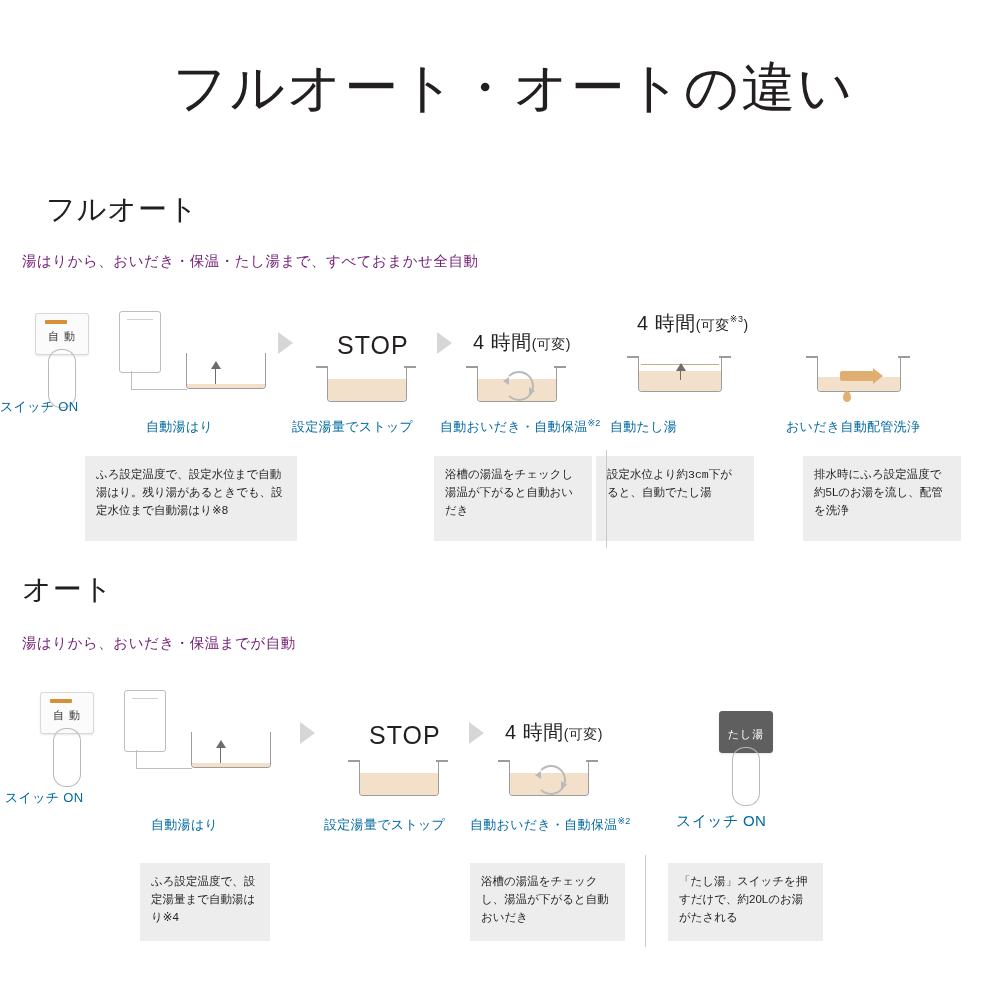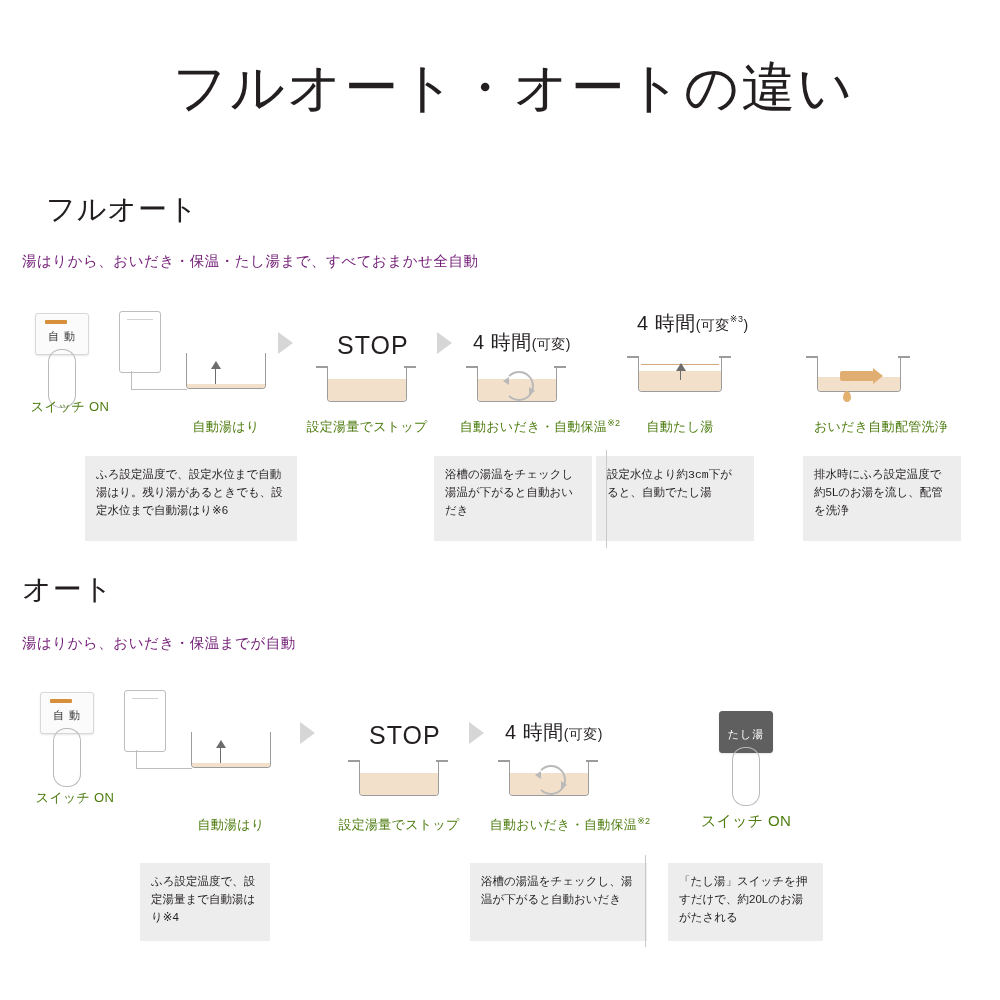--- a/index.html
+++ b/index.html
@@ -36,22 +36,21 @@
     position:absolute;
     font-size:14.5px;
     letter-spacing:0.5px;
     color:#701a75;
   }
 
   
   .caption{
     position:absolute;
     font-size:13px;
-    text-align:center;
-    color:#4d7c0f;
+    color:#0369a1;
     letter-spacing:0.3px;
     white-space:nowrap;
   }
   .caption .sup{font-size:9px;vertical-align:super;}
 
   .notebox{
     position:absolute;
     background:#ededed;
     color:#231f20;
     font-size:11.5px;
@@ -261,21 +260,21 @@
 
   <div class="tub-lip-l" style="left:806px;top:356px;"></div>
   <div class="tub-lip-r" style="left:898px;top:356px;"></div>
   <div class="tub wide" style="left:817px;top:356px;">
     <div class="water" style="height:14px;"></div>
   </div>
   <div class="wash-arrow" style="left:840px;top:371px;width:34px;"></div>
   <div class="drop" style="left:843px;top:391px;"></div>
   <div class="caption" style="left:786px;top:418px;width:190px;">おいだき自動配管洗浄</div>
 
-  <div class="notebox" style="left:85px;top:456px;width:212px;height:85px;">ふろ設定温度で、設定水位まで自動湯はり。残り湯があるときでも、設定水位まで自動湯はり※6</div>
+  <div class="notebox" style="left:85px;top:456px;width:212px;height:85px;">ふろ設定温度で、設定水位まで自動湯はり。残り湯があるときでも、設定水位まで自動湯はり※8</div>
   <div class="notebox" style="left:434px;top:456px;width:158px;height:85px;">浴槽の湯温をチェックし湯温が下がると自動おいだき</div>
   <div class="notebox" style="left:596px;top:456px;width:158px;height:85px;font-family:Liberation Mono, monospace;">設定水位より約3cm下がると、自動でたし湯</div>
   <div class="notebox" style="left:803px;top:456px;width:158px;height:85px;">排水時にふろ設定温度で約5Lのお湯を流し、配管を洗浄</div>
   <div class="vdiv" style="left:606px;top:450px;height:98px;"></div>
 
   <div class="section-title" style="left:22px;top:570px;">オート</div>
   <div class="section-sub" style="left:22px;top:634px;">湯はりから、おいだき・保温までが自動</div>
 
   <div class="remote" style="left:40px;top:692px;">
     <div class="bar"></div>
@@ -319,17 +318,17 @@
     <span>自動おいだき・自動保温</span><span class="sup">※2</span>
   </div>
 
   <div class="remote dark" style="left:719px;top:711px;">
     <div class="rlabel">たし湯</div>
   </div>
   <div class="finger" style="left:732px;top:761px;"></div>
   <div class="caption" style="left:676px;top:812px;width:140px;font-size:15px;">スイッチ ON</div>
 
   <div class="notebox" style="left:140px;top:863px;width:130px;height:78px;">ふろ設定温度で、設定湯量まで自動湯はり※4</div>
-  <div class="notebox" style="left:470px;top:863px;width:177px;height:78px;">浴槽の湯温をチェックし、湯温が下がると自動おいだき</div>
+  <div class="notebox" style="left:470px;top:863px;width:155px;height:78px;">浴槽の湯温をチェックし、湯温が下がると自動おいだき</div>
   <div class="notebox" style="left:668px;top:863px;width:155px;height:78px;">「たし湯」スイッチを押すだけで、約20Lのお湯がたされる</div>
   <div class="vdiv" style="left:645px;top:855px;height:92px;"></div>
 
 </div>
 
 </body></html>

